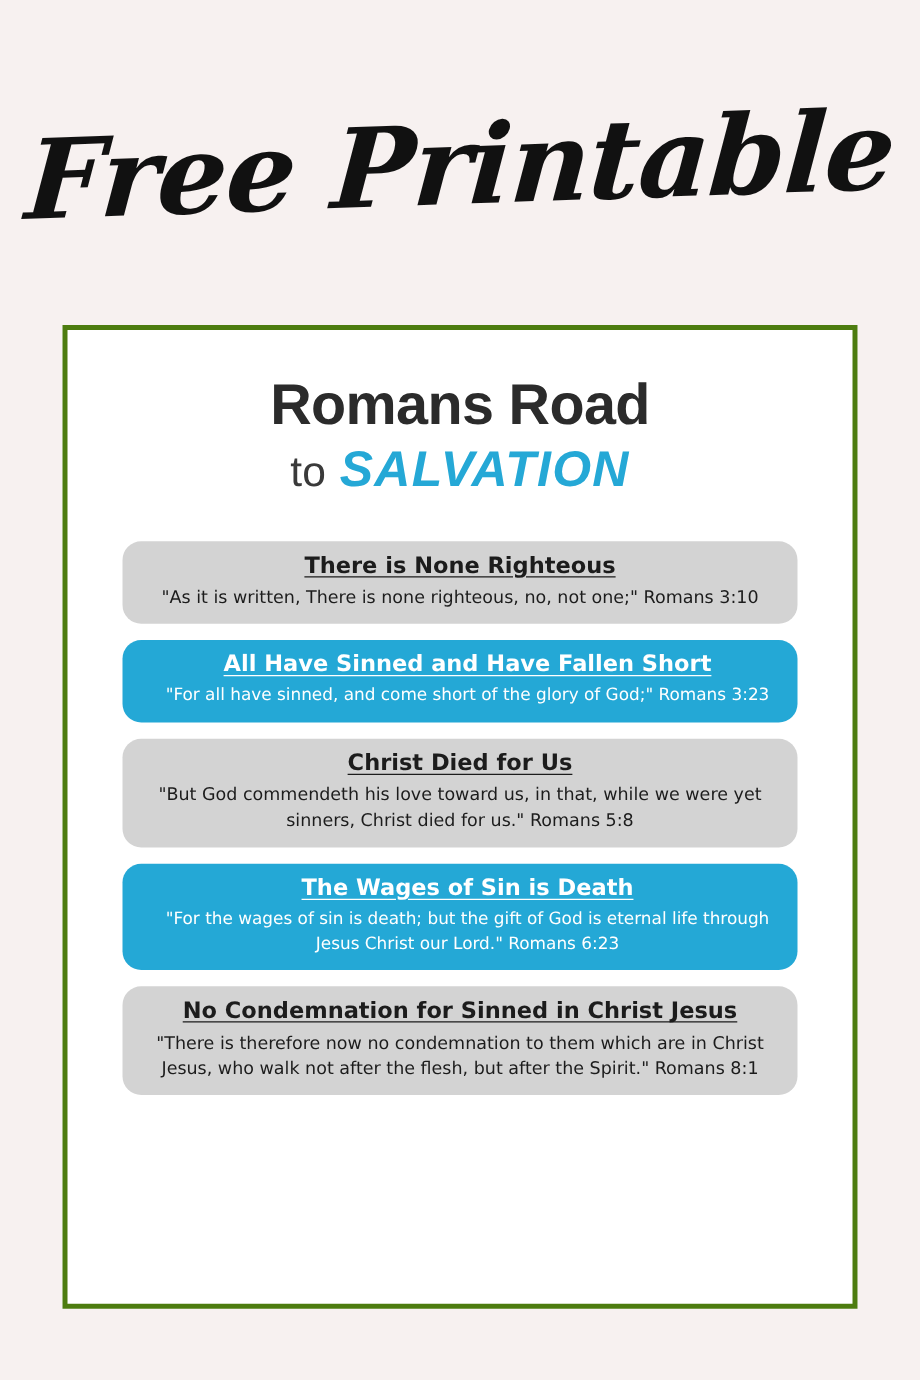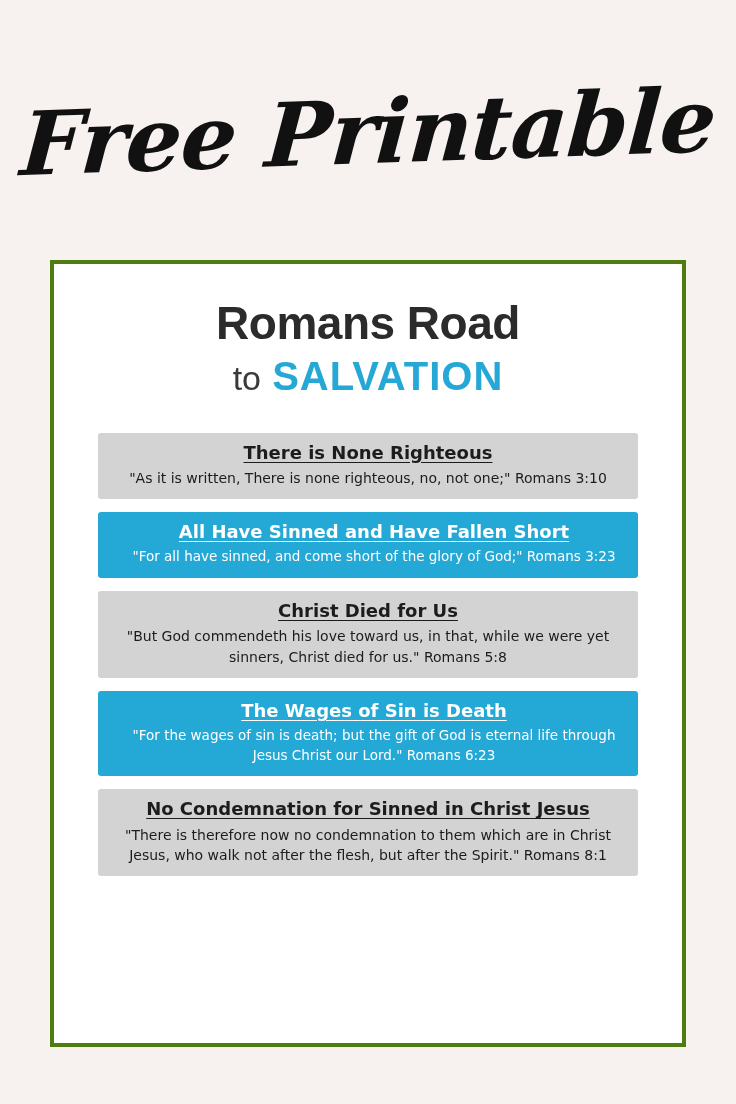--- a/index.html
+++ b/index.html
@@ -68,30 +68,31 @@
   }
   .title-sub .lead {
     font-weight: normal;
     color: #3a3a3a;
     font-size: 34px;
     text-align: right;
   }
   .title-sub .accent {
     color: #25a8d6;
     letter-spacing: 1px;
+    font-style: italic;
   }
 
   
   .cards {
     display: flex;
     flex-direction: column;
     gap: 13px;
   }
   .card {
-    border-radius: 3px;
+    border-radius: 15px;
     padding: 8px 14px 11px 14px;
     text-align: center;
   }
   .card.gray {
     background: #d3d3d3;
     color: #1c1c1c;
   }
   .card.blue {
     background: #24a8d6;
     color: #ffffff;

